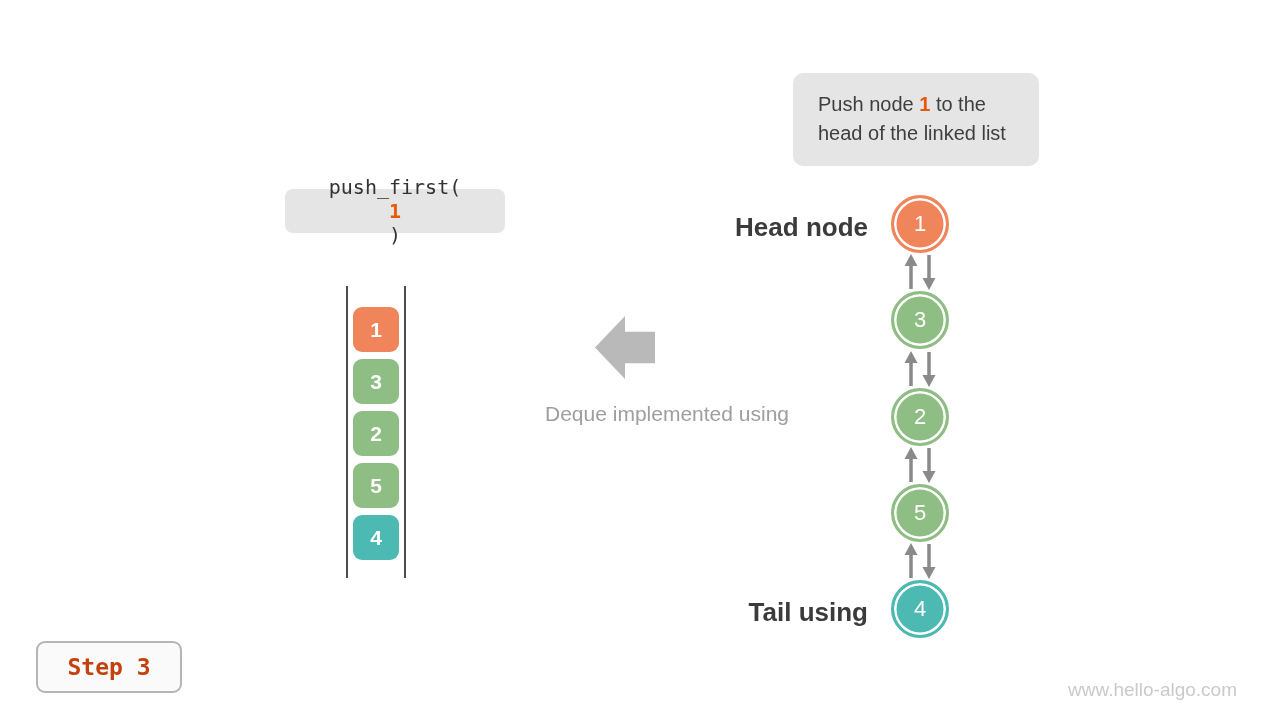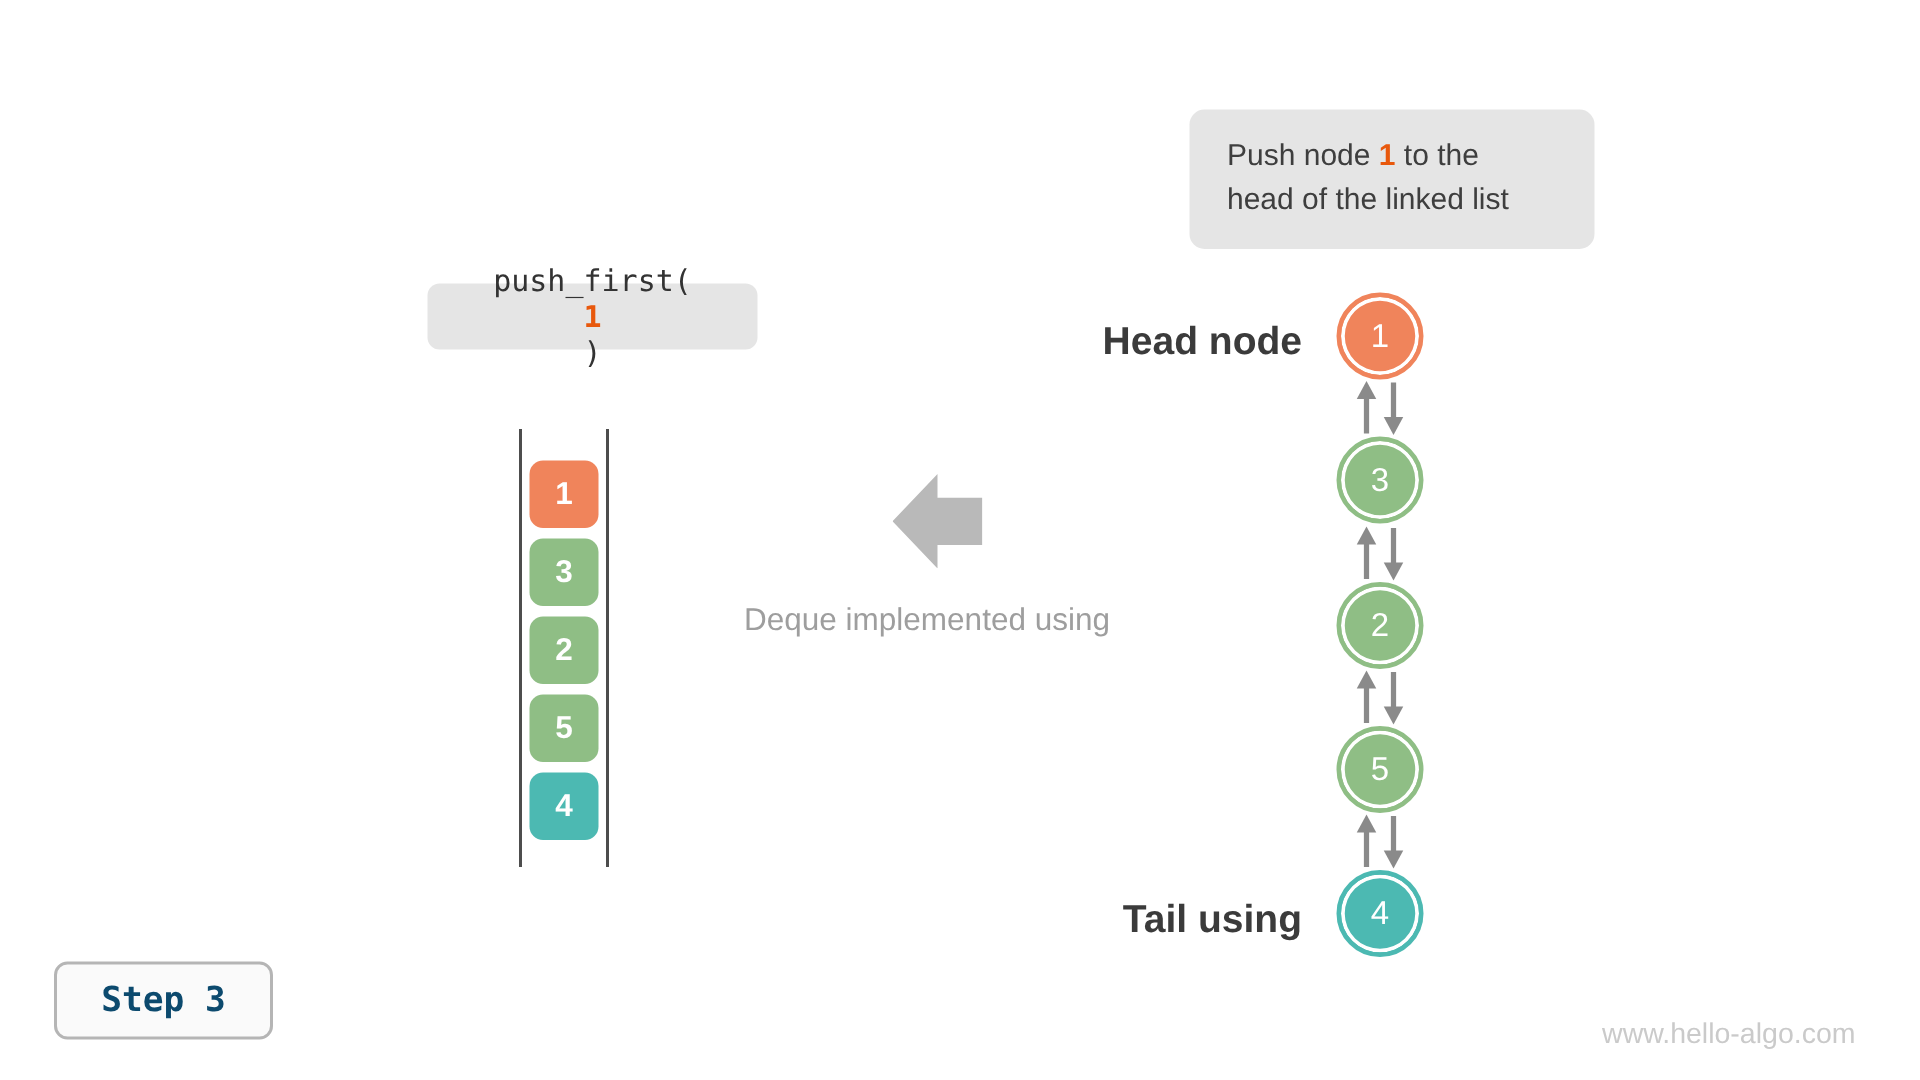--- a/index.html
+++ b/index.html
@@ -10,21 +10,21 @@
   #canvas {
     position:relative;
     width:1280px; height:720px;
     background:#ffffff;
     overflow:hidden;
   }
 
   
   .callout {
     position:absolute; left:793px; top:73px;
-    width:270px; height:93px;
+    width:246px; height:93px;
     background:#e5e5e5; border-radius:10px;
     box-sizing:border-box; padding:17px 0 0 25px;
     font-size:20px; line-height:29px; color:#3e3e3e;
   }
   .hl { color:var(--highlight); font-weight:bold; }
 
   
   .codebox {
     position:absolute; left:285px; top:189px;
     width:220px; height:44px;
@@ -52,22 +52,22 @@
   }
 
   
   .block-arrow {
     position:absolute; left:595px; top:316px;
     width:60px; height:63px;
     background:var(--gray-arrow);
     clip-path:polygon(0 50%, 50% 0, 50% 25%, 100% 25%, 100% 75%, 50% 75%, 50% 100%);
   }
   .caption {
-    position:absolute; left:496px; top:399px; width:305px;
-    text-align:left; color:var(--gray-text);
+    position:absolute; left:484px; top:399px; width:305px;
+    text-align:right; color:var(--gray-text);
     font-size:21px; line-height:29px;
   }
 
   
   .node {
     position:absolute; left:891px;
     width:58px; height:58px; border-radius:50%;
     box-sizing:border-box;
     border:3.5px solid; box-shadow:inset 0 0 0 2.5px #ffffff;
     display:flex; align-items:center; justify-content:center;
@@ -81,21 +81,21 @@
   }
 
   
   .stepbox {
     position:absolute; left:36px; top:641px;
     width:146px; height:52px;
     background:#fafafa; border:2px solid #b5b5b5; border-radius:9px;
     box-sizing:border-box;
     display:flex; align-items:center; justify-content:center;
     font-family:"DejaVu Sans Mono","Liberation Mono",monospace;
-    font-size:23px; font-weight:bold; color:#0c4a6e;
+    font-size:23px; font-weight:bold; color:#c2410c;
   }
 
   
   .watermark {
     position:absolute; right:43px; top:679px;
     font-family:Liberation Sans, sans-serif;
     font-size:19px; color:#cacaca;
   }
 
   

